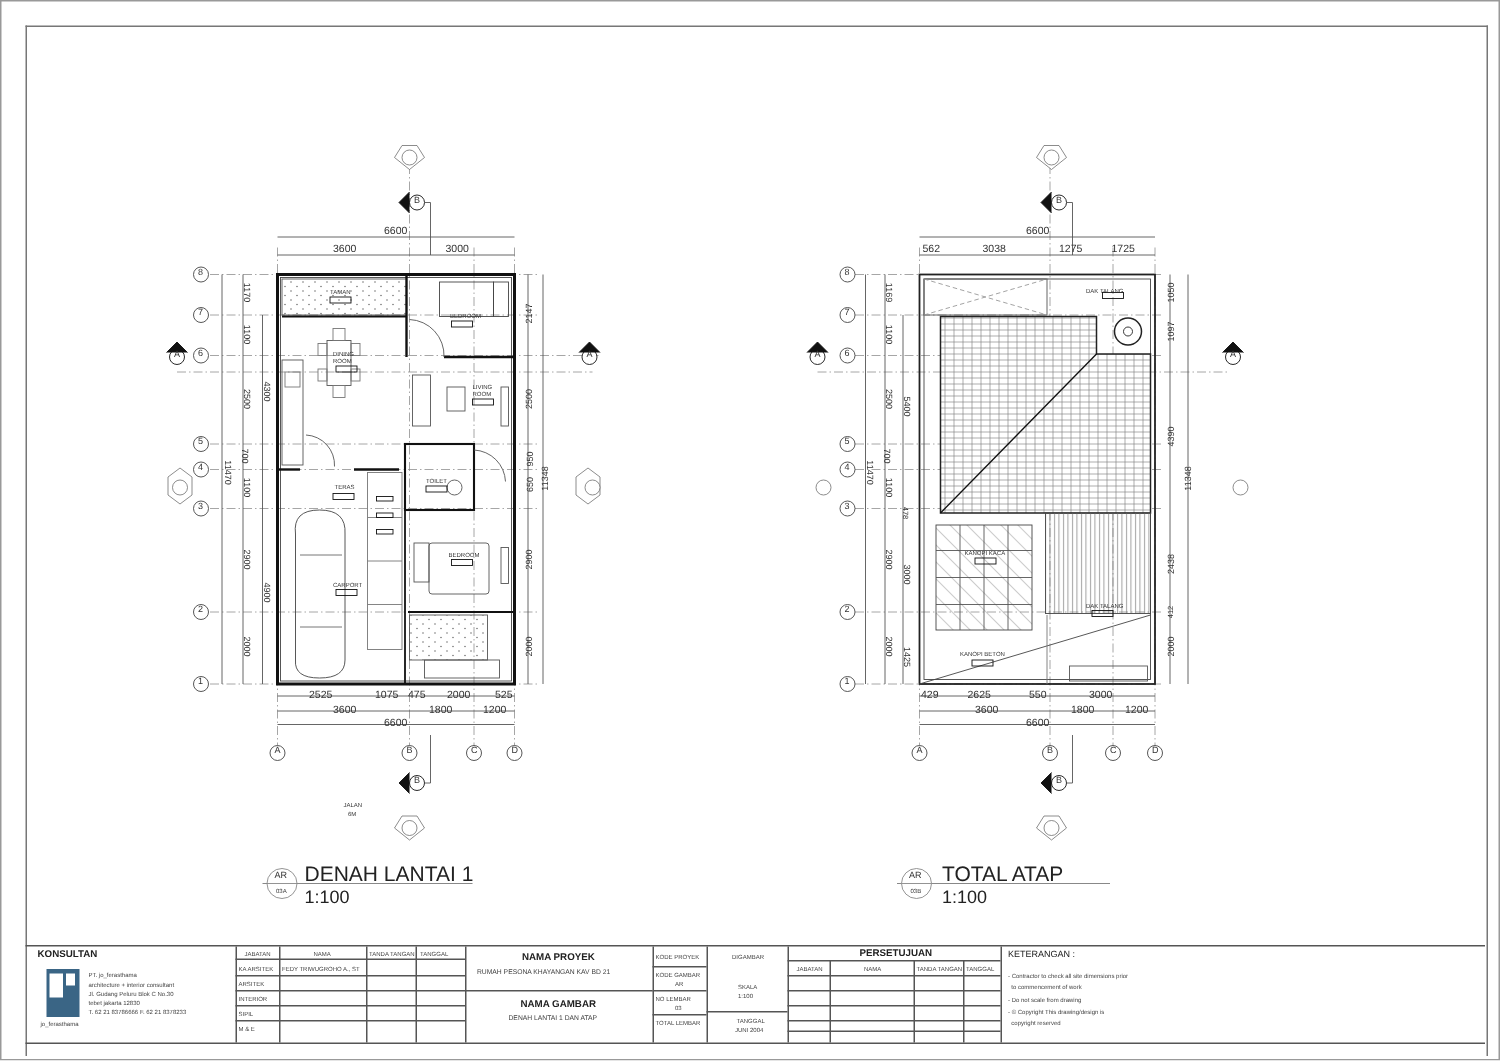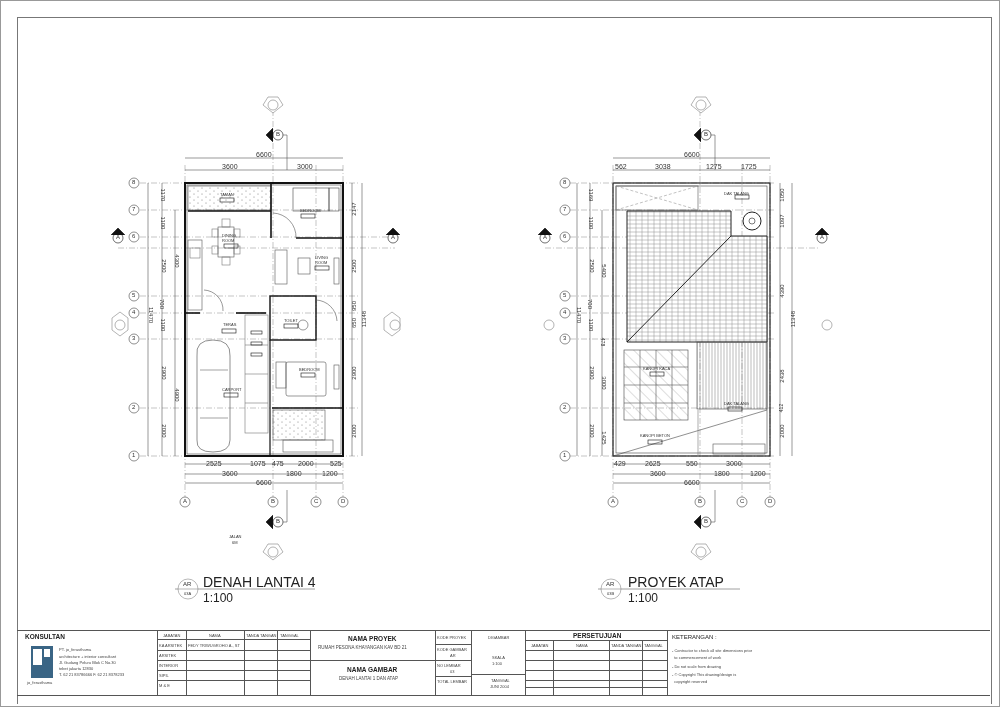--- a/index.html
+++ b/index.html
@@ -409,23 +409,23 @@
   <span style="position:absolute;left:820px;top:234px;font-size:6px;">A</span>
   <span style="position:absolute;left:704px;top:131px;font-size:6px;">B</span>
   <span style="position:absolute;left:704px;top:518px;font-size:6px;">B</span>
 
   <span style="position:absolute;left:183px;top:581px;font-size:6px;">AR</span>
   <span style="position:absolute;left:184px;top:591px;font-size:4px;">03A</span>
   <span style="position:absolute;left:606px;top:581px;font-size:6px;">AR</span>
   <span style="position:absolute;left:607px;top:591px;font-size:4px;">03B</span>
 </div>
 
-<div class="plan-title" style="left:203px;top:574px;">DENAH LANTAI 4</div>
+<div class="plan-title" style="left:203px;top:574px;">DENAH LANTAI 1</div>
 <div class="plan-scale" style="left:203px;top:591px;">1:100</div>
-<div class="plan-title" style="left:628px;top:574px;">PROYEK ATAP</div>
+<div class="plan-title" style="left:628px;top:574px;">TOTAL ATAP</div>
 <div class="plan-scale" style="left:628px;top:591px;">1:100</div>
 
 <div class="tb">
 
   <div style="position:absolute;left:140px;top:0;width:1px;height:64px;background:#555;"></div>
   <div style="position:absolute;left:293px;top:0;width:1px;height:64px;background:#555;"></div>
   <div style="position:absolute;left:418px;top:0;width:1px;height:64px;background:#555;"></div>
   <div style="position:absolute;left:454px;top:0;width:1px;height:64px;background:#555;"></div>
   <div style="position:absolute;left:508px;top:0;width:1px;height:64px;background:#555;"></div>
   <div style="position:absolute;left:650px;top:0;width:1px;height:64px;background:#555;"></div>

